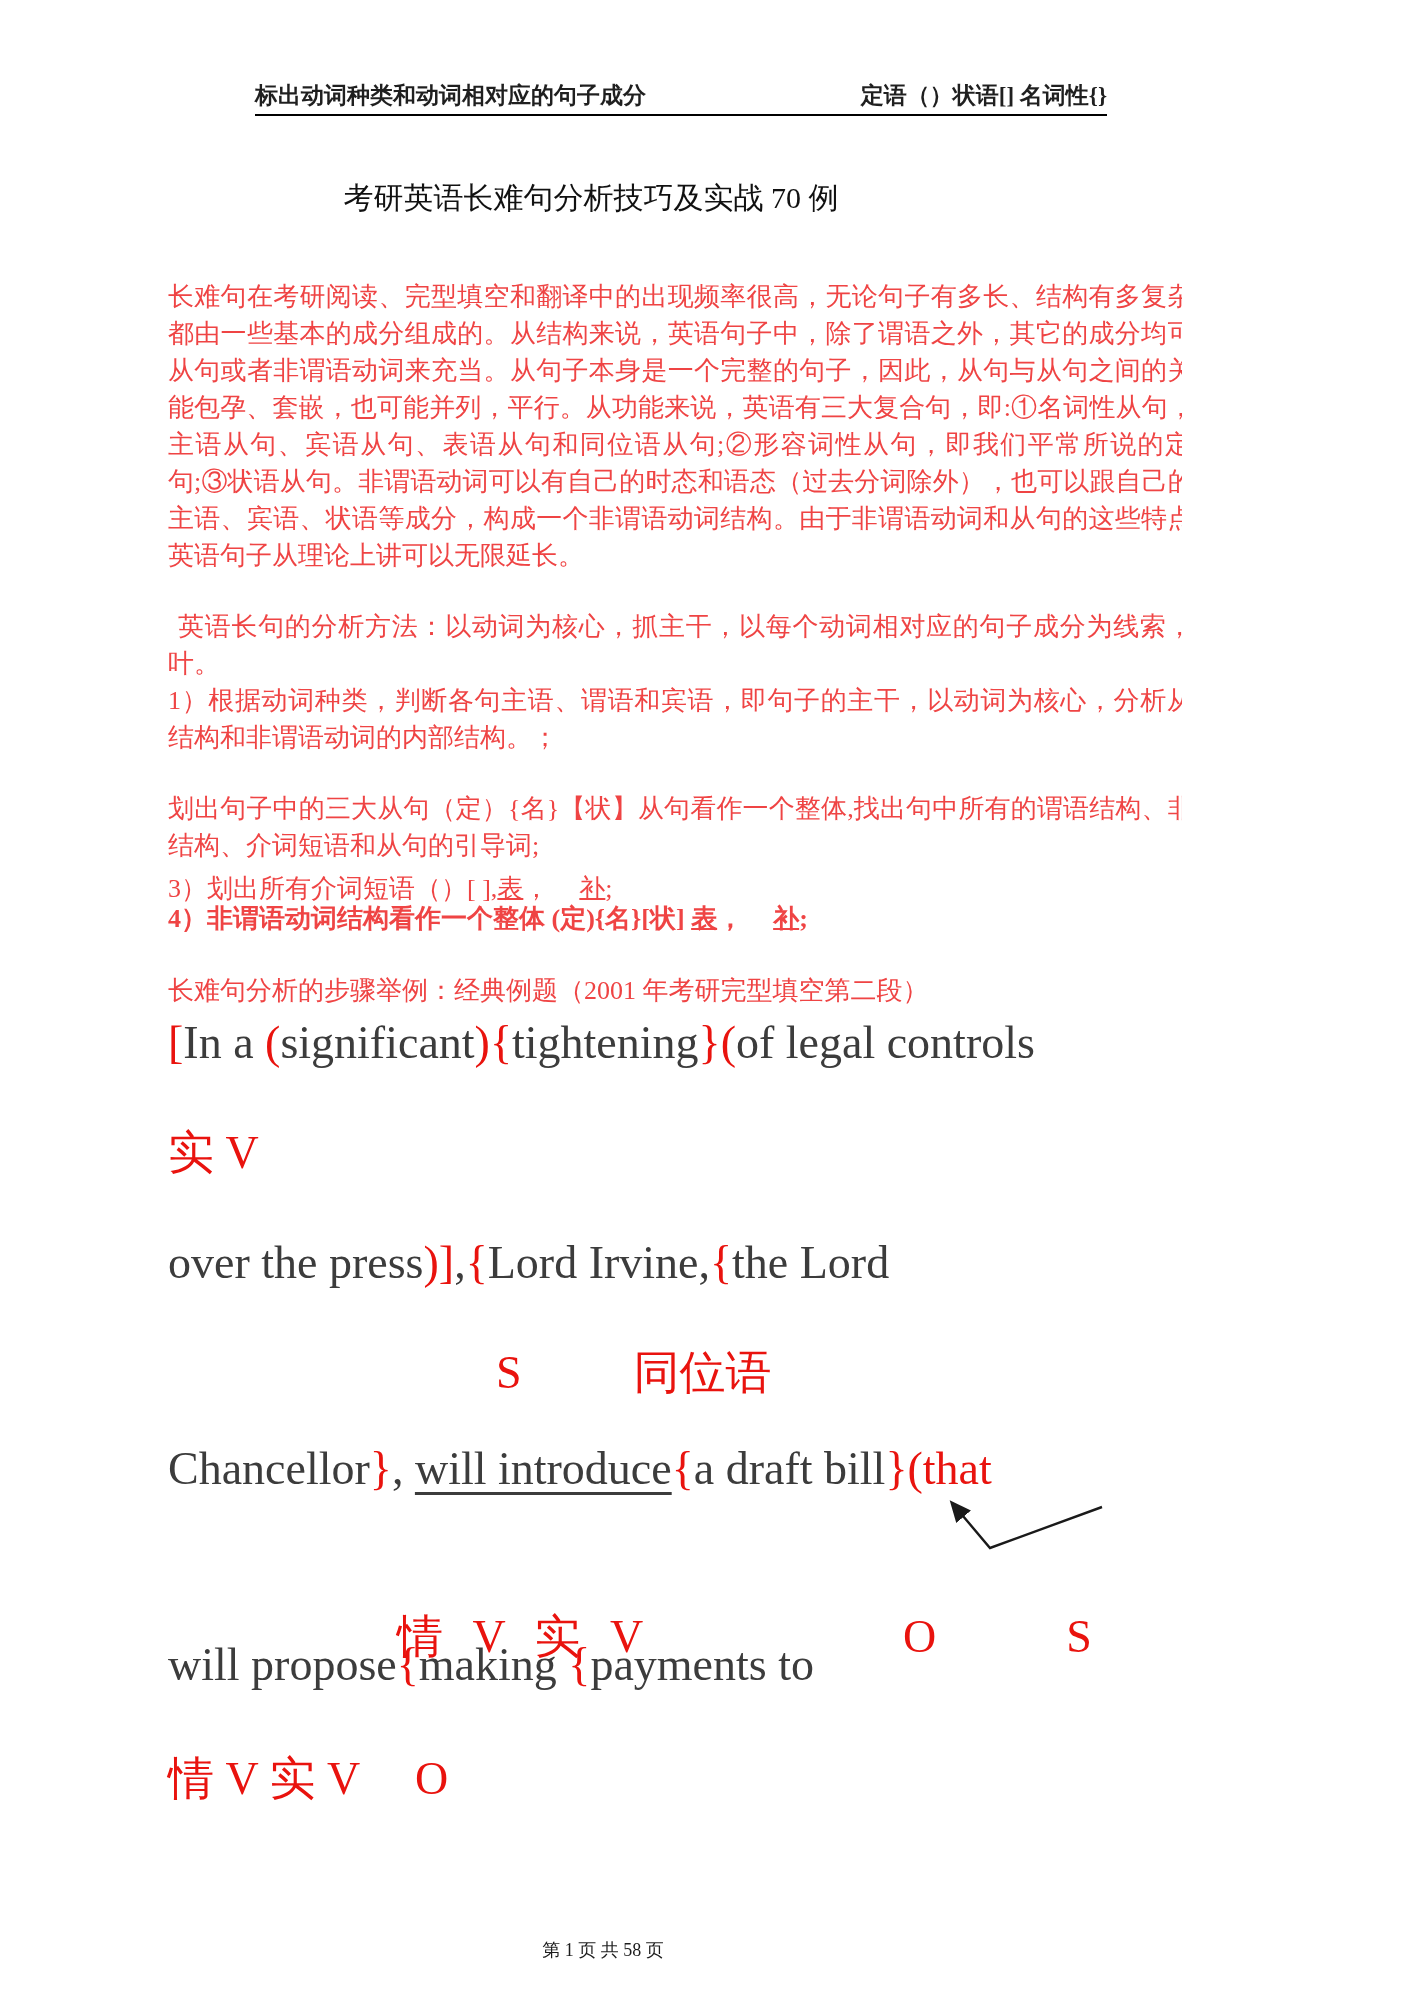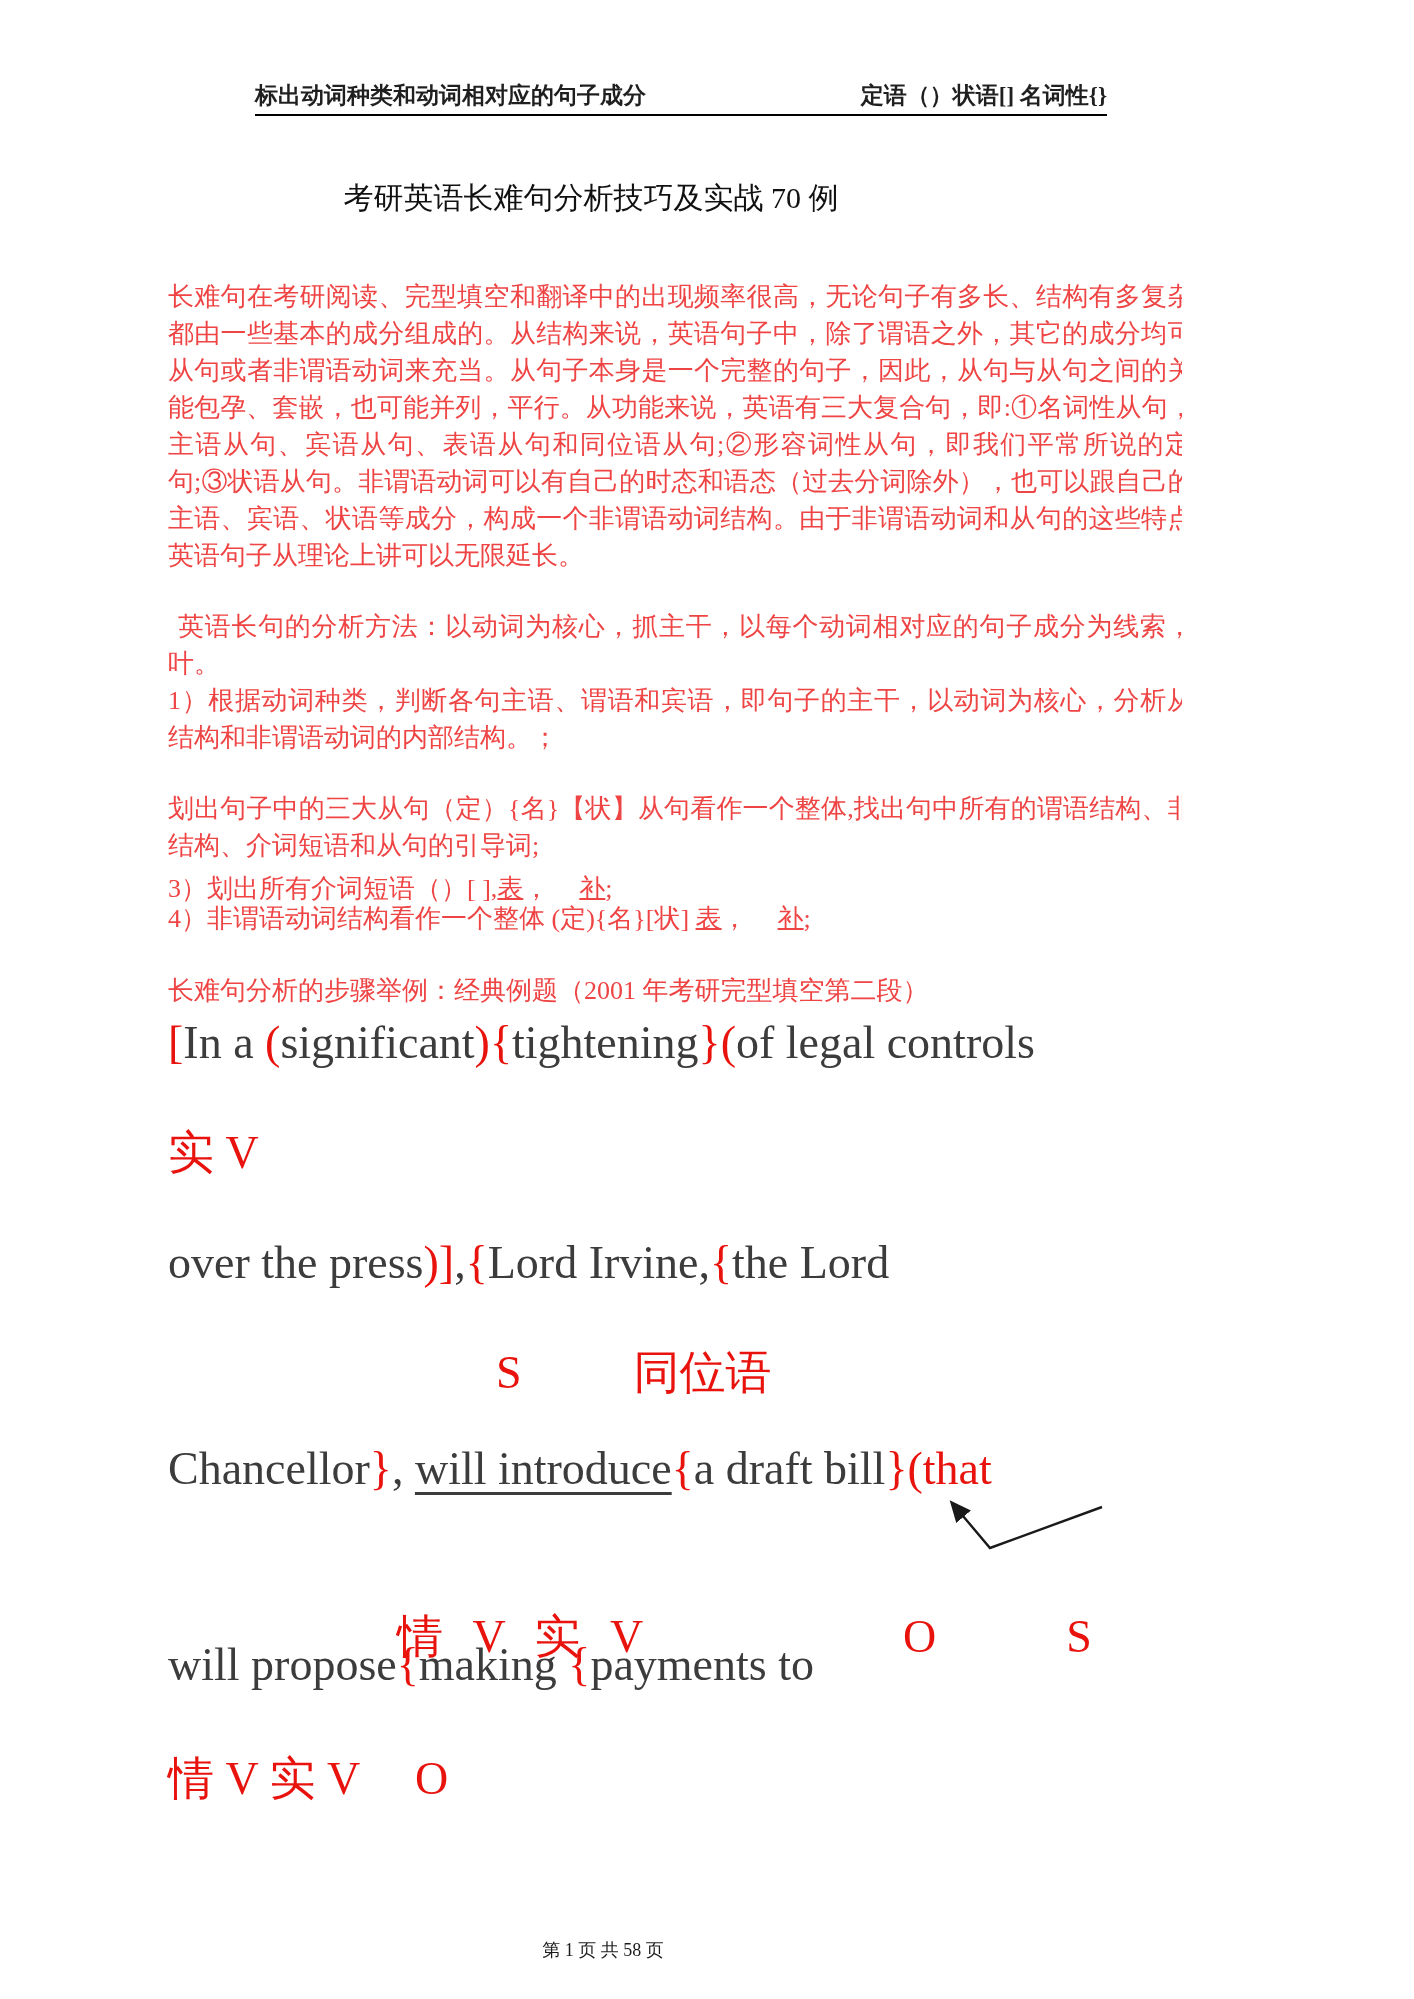--- a/index.html
+++ b/index.html
@@ -66,21 +66,21 @@
   <p class="block" style="top:278px;">长难句在考研阅读、完型填空和翻译中的出现频率很高，无论句子有多长、结构有多复杂，它都由一些基本的成分组成的。从结构来说，英语句子中，除了谓语之外，其它的成分均可以由从句或者非谓语动词来充当。从句子本身是一个完整的句子，因此，从句与从句之间的关系可能包孕、套嵌，也可能并列，平行。从功能来说，英语有三大复合句，即:①名词性从句，包括主语从句、宾语从句、表语从句和同位语从句;②形容词性从句，即我们平常所说的定语从句;③状语从句。非谓语动词可以有自己的时态和语态（过去分词除外），也可以跟自己的逻辑主语、宾语、状语等成分，构成一个非谓语动词结构。由于非谓语动词和从句的这些特点，使英语句子从理论上讲可以无限延长。</p>
 
   <p class="block indent" style="top:608px;">英语长句的分析方法：以动词为核心，抓主干，以每个动词相对应的句子成分为线索，理枝叶。</p>
 
   <p class="block" style="top:682px;">1）根据动词种类，判断各句主语、谓语和宾语，即句子的主干，以动词为核心，分析从句的结构和非谓语动词的内部结构。；</p>
 
   <p class="block" style="top:790px;">划出句子中的三大从句（定）{名}【状】从句看作一个整体,找出句中所有的谓语结构、非谓语结构、介词短语和从句的引导词;</p>
 
   <p class="block nojust" style="top:864px;margin-top:6px;"><span>3）划出所有介词短语（）[ ],</span><span class="u">表</span><span>，</span><span class="u gS">补</span><span>;</span></p>
 
-  <p class="block nojust" style="top:900px;"><span>4）非谓语动词结构看作一个整体 (定){名}[状] </span><span class="u">表</span><span>，</span><span class="u gS">补</span><span>;</span></p>
+  <p class="block nojust" style="top:900px;font-weight:bold;"><span>4）非谓语动词结构看作一个整体 (定){名}[状] </span><span class="u">表</span><span>，</span><span class="u gS">补</span><span>;</span></p>
 
   <p class="block nojust" style="top:972px;">长难句分析的步骤举例：经典例题（2001 年考研完型填空第二段）</p>
 
   <div class="ex" style="top:1014px;"><span class="r">[</span><span>In a </span><span class="r">(</span><span>significant</span><span class="r">)</span><span class="r">{</span><span>tightening</span><span class="r">}</span><span class="r">(</span><span>of legal controls</span></div>
 
   <div class="ex" style="top:1124px;"><span class="r">实 V</span></div>
 
   <div class="ex" style="top:1234px;"><span>over the press</span><span class="r">)]</span><span>,</span><span class="r">{</span><span>Lord Irvine,</span><span class="r">{</span><span>the Lord</span></div>
 
   <div class="ex pad-anno2" style="top:1344px;"><span class="r">S</span><span class="r gL">同位语</span></div>

